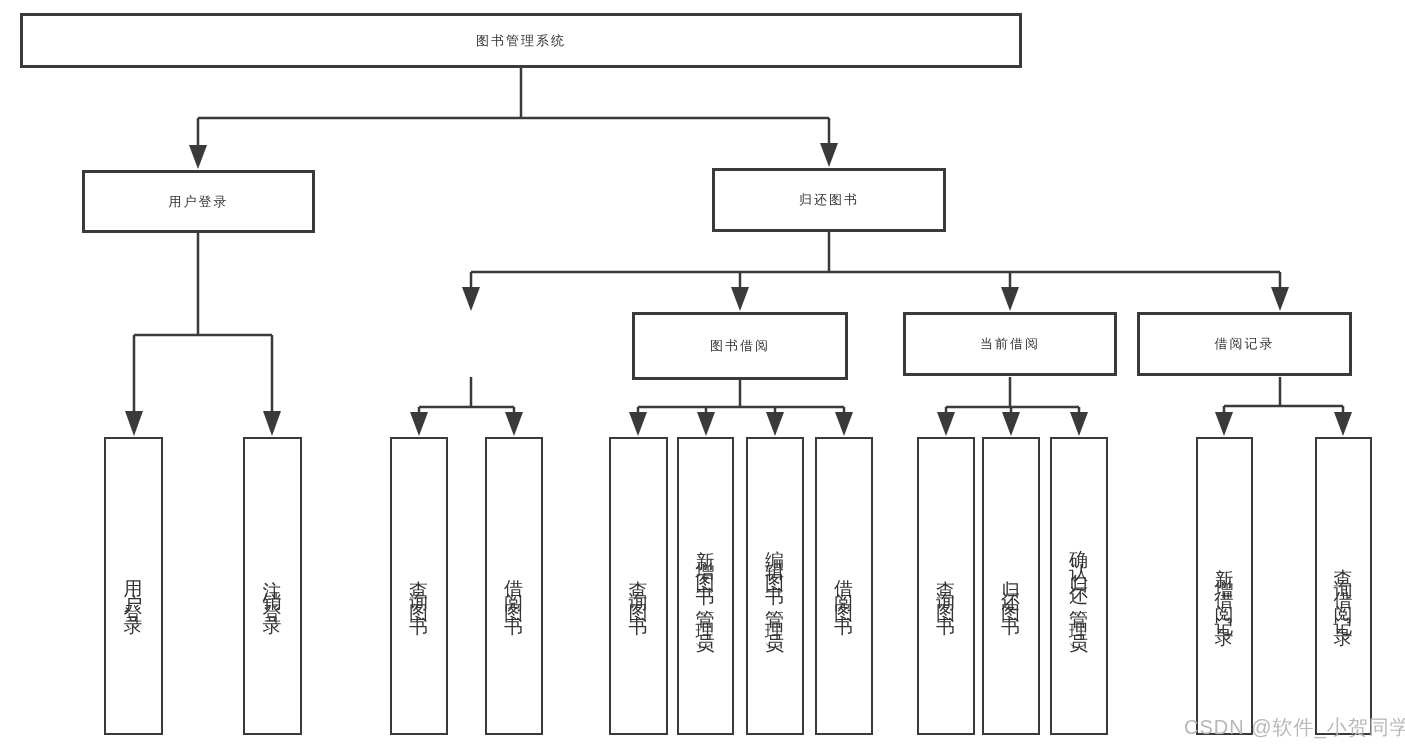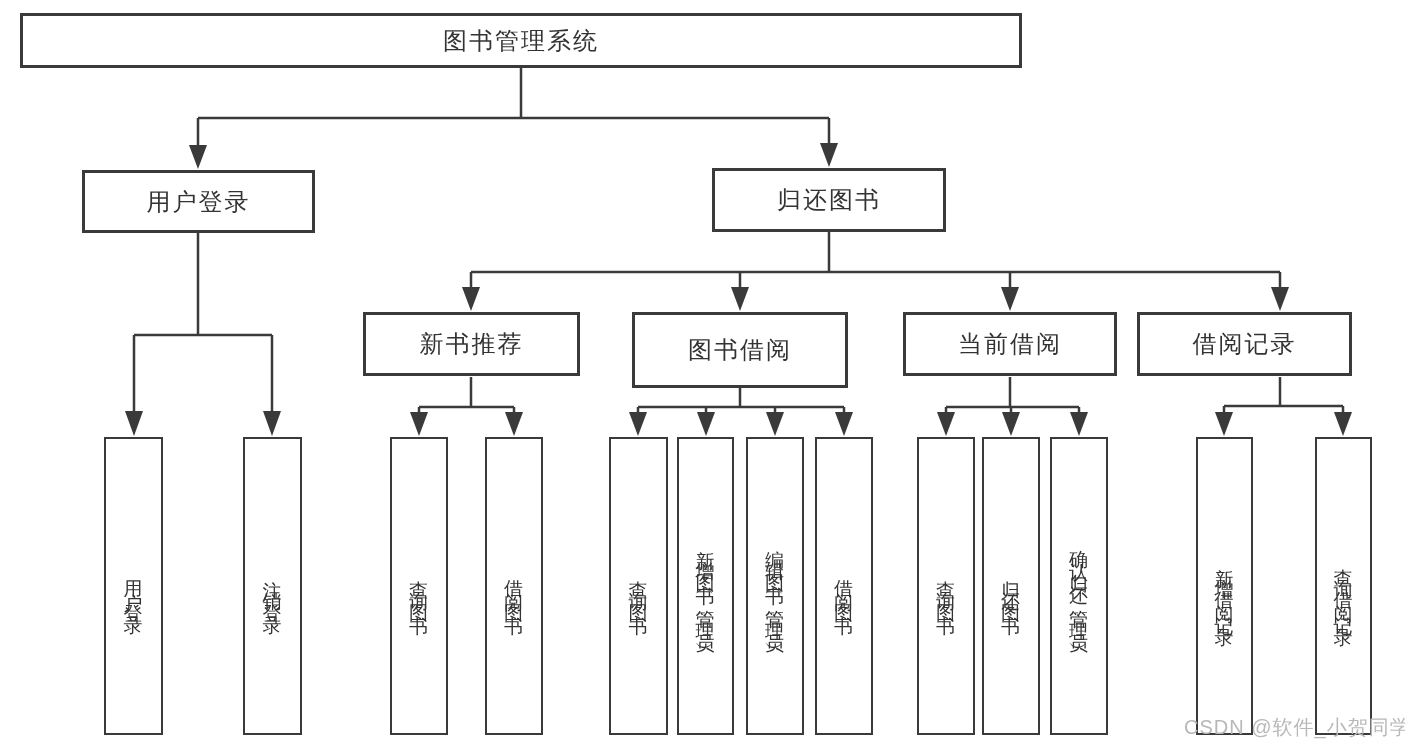--- a/index.html
+++ b/index.html
@@ -24,21 +24,21 @@
     height: 747px;
   }
   .box {
     position: absolute;
     box-sizing: border-box;
     border: 3px solid #3a3a3a;
     background: #ffffff;
     display: flex;
     align-items: center;
     justify-content: center;
-    font-size: 24px;
+    font-size: 13px;
     letter-spacing: 2px;
     white-space: nowrap;
   }
   .leaf {
     border-width: 2.5px;
     writing-mode: vertical-rl;
     text-orientation: mixed;
     font-size: 19px;
     letter-spacing: 12px;
     white-space: normal;
@@ -99,22 +99,21 @@
       <path d="M1224 436 l-9 -24 h18 z"></path>
       <path d="M1343 436 l-9 -24 h18 z"></path>
     </g>
   </svg>
 
   <div class="box" style="left:20px; top:13px; width:1002px; height:55px;">图书管理系统</div>
 
   <div class="box" style="left:82px; top:170px; width:233px; height:63px;">用户登录</div>
   <div class="box" style="left:712px; top:168px; width:234px; height:64px;">归还图书</div>
 
-  <div class="box" style="left:363px; top:312px; width:217px; height:64px;">新书推荐</div>
-  <div class="box" style="left:632px; top:312px; width:216px; height:76px;">图书借阅</div>
+  <div class="box" style="left:632px; top:312px; width:216px; height:68px;">图书借阅</div>
   <div class="box" style="left:903px; top:312px; width:214px; height:64px;">当前借阅</div>
   <div class="box" style="left:1137px; top:312px; width:215px; height:64px;">借阅记录</div>
 
   <div class="box leaf" style="left:104px; top:437px; width:59px; height:298px;">用户登录</div>
   <div class="box leaf" style="left:243px; top:437px; width:59px; height:298px;">注销登录</div>
 
   <div class="box leaf" style="left:390px; top:437px; width:58px; height:298px;">查询图书</div>
   <div class="box leaf" style="left:485px; top:437px; width:58px; height:298px;">借阅图书</div>
 
   <div class="box leaf" style="left:609px; top:437px; width:59px; height:298px;">查询图书</div>

